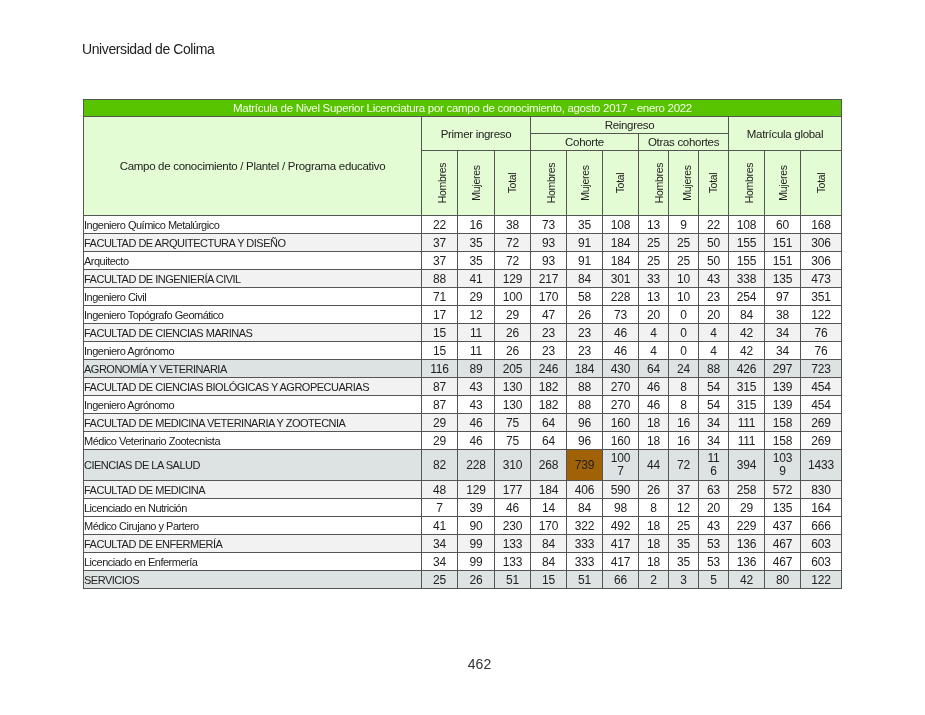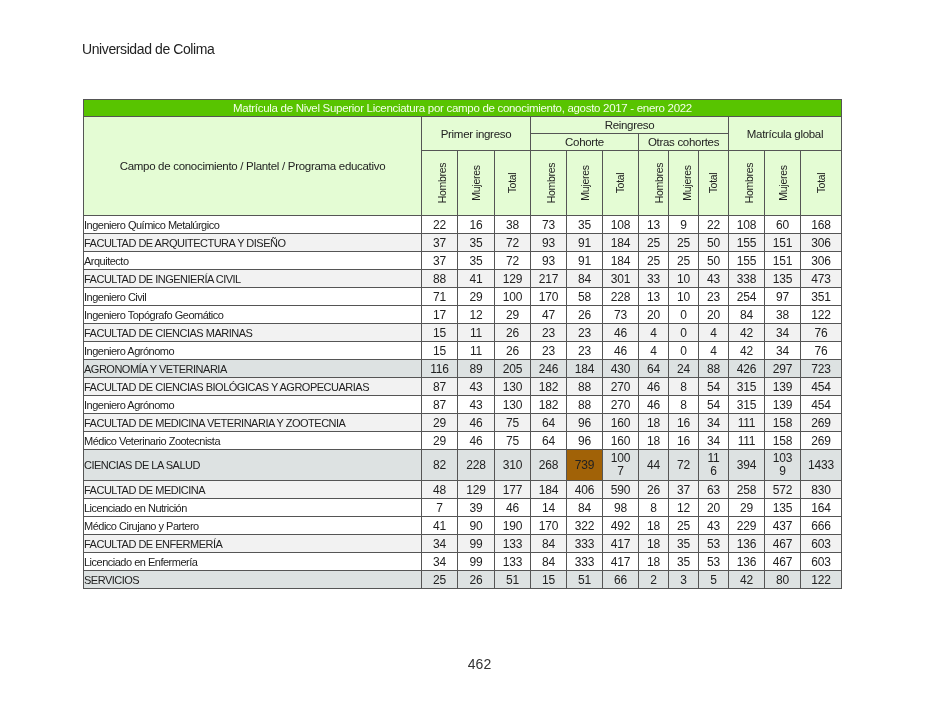--- a/index.html
+++ b/index.html
@@ -315,21 +315,21 @@
         <td class="num">12</td>
         <td class="num">20</td>
         <td class="num">29</td>
         <td class="num">135</td>
         <td class="num">164</td>
       </tr>
       <tr class="data programa">
         <td class="label">Médico Cirujano y Partero</td>
         <td class="num">41</td>
         <td class="num">90</td>
-        <td class="num">190</td>
+        <td class="num">230</td>
         <td class="num">170</td>
         <td class="num">322</td>
         <td class="num">492</td>
         <td class="num">18</td>
         <td class="num">25</td>
         <td class="num">43</td>
         <td class="num">229</td>
         <td class="num">437</td>
         <td class="num">666</td>
       </tr>

